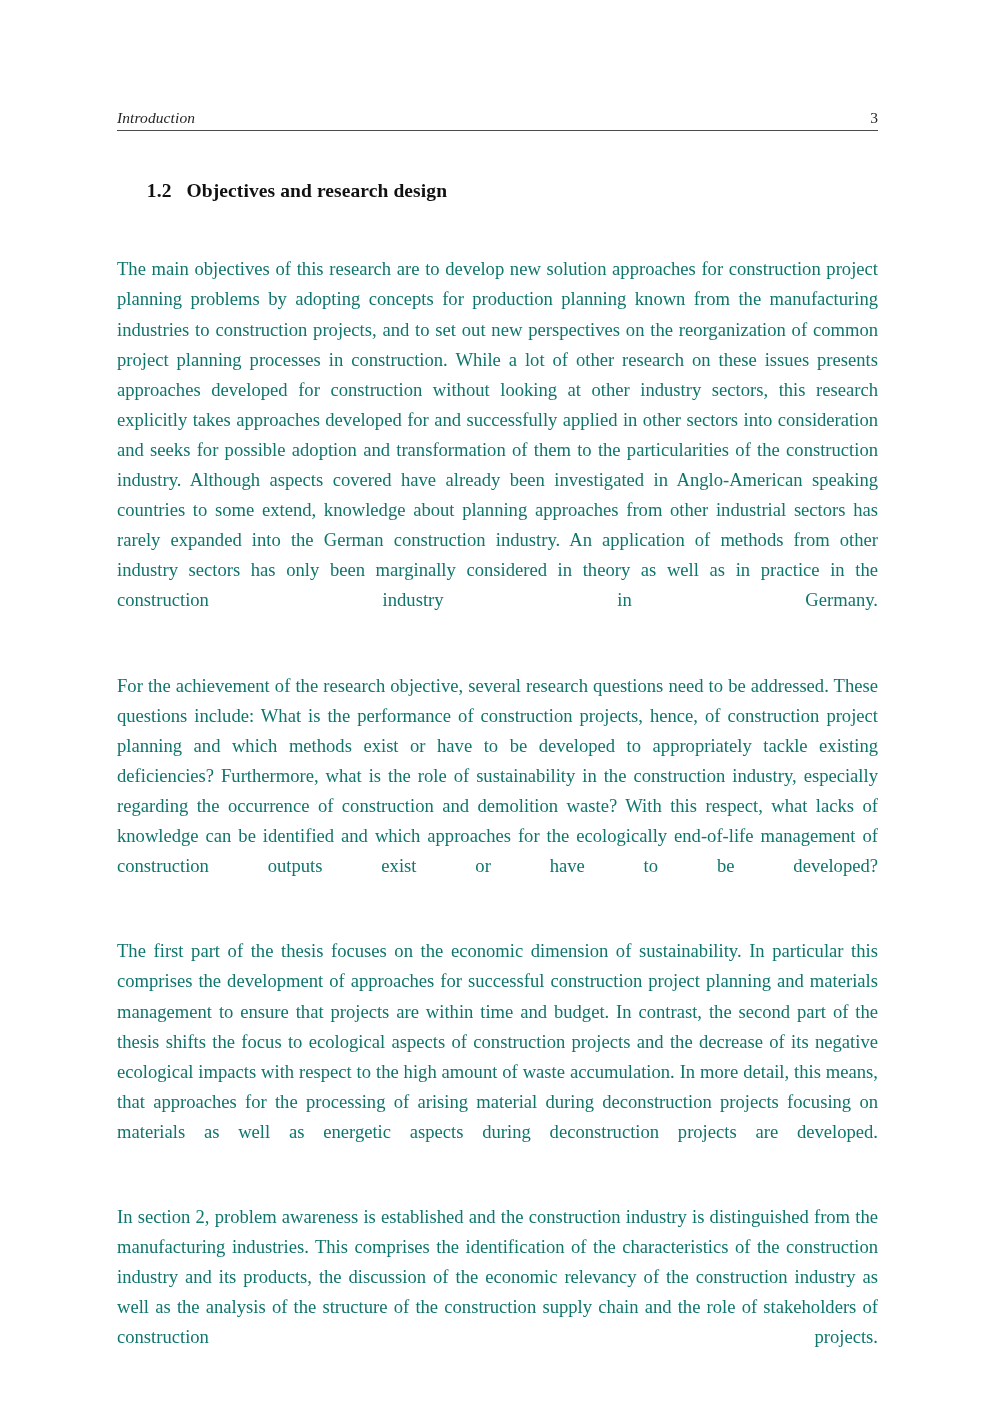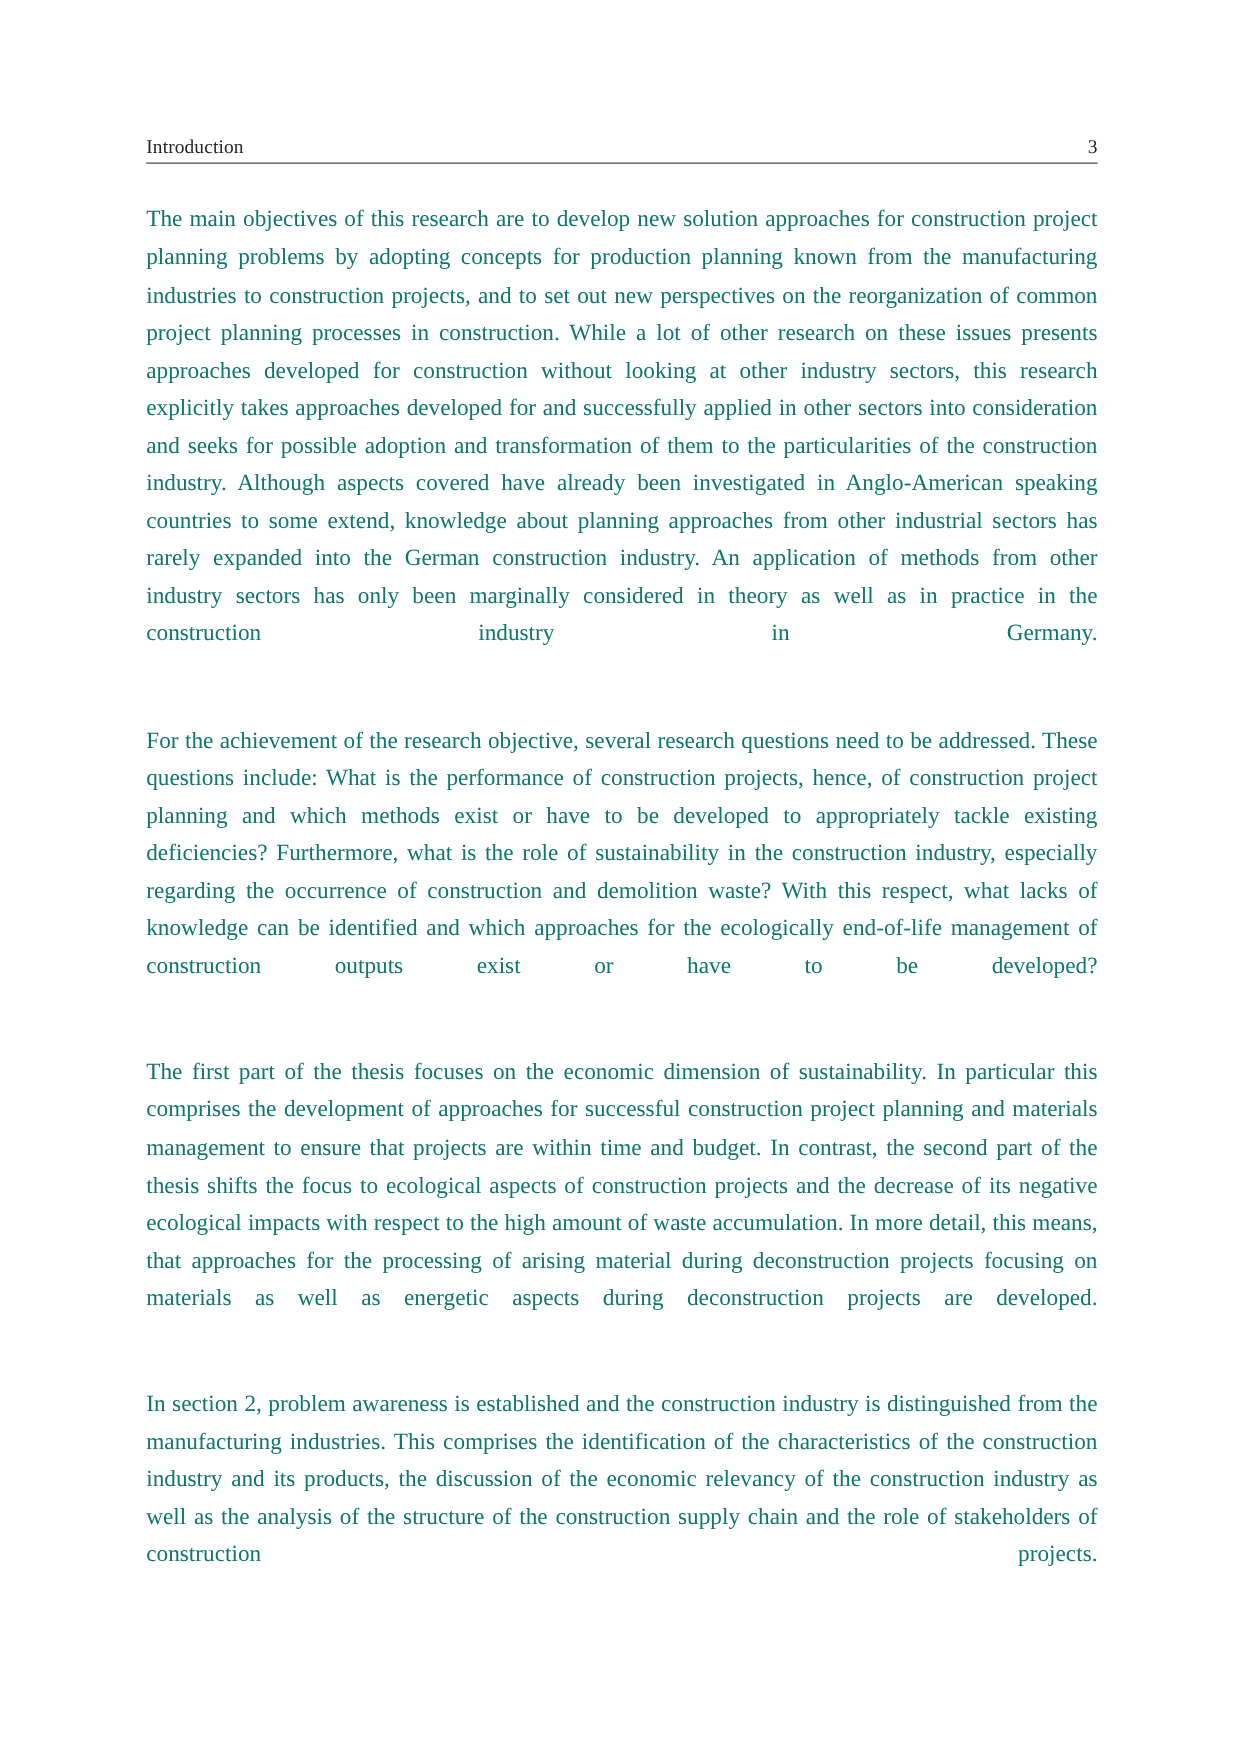--- a/index.html
+++ b/index.html
@@ -34,20 +34,21 @@
     justify-content: space-between;
     font-size: 15.5px;
     line-height: 1.25;
     color: #262626;
     padding-bottom: 3px;
     border-bottom: 1.4px solid #4a4a4a;
   }
 
   .running-header .header-title {
     letter-spacing: 0.1px;
+    font-style: italic;
   }
 
   .running-header .page-number {
     font-size: 15.5px;
     letter-spacing: 0.1px;
   }
 
   
   .section-heading {
     margin-top: 27px;
@@ -97,20 +98,23 @@
 <body>
 
 <div class="page">
   <div class="content">
 
     <div class="running-header">
       <span class="header-title">Introduction</span>
       <span class="page-number">3</span>
     </div>
 
+    <h2 class="section-heading">
+      <span class="sec-number">1.2</span><span>&nbsp;&nbsp; </span><span class="sec-title">Objectives and research design</span>
+    </h2>
 
     <div class="body-copy">
       <p class="body-paragraph">The main objectives of this research are to develop new solution approaches for construction project planning problems by adopting concepts for production planning known from the manufacturing industries to construction projects, and to set out new perspectives on the reorganization of common project planning processes in construction. While a lot of other research on these issues presents approaches developed for construction without looking at other industry sectors, this research explicitly takes approaches developed for and successfully applied in other sectors into consideration and seeks for possible adoption and transformation of them to the particularities of the construction industry. Although aspects covered have already been investigated in Anglo-American speaking countries to some extend, knowledge about planning approaches from other industrial sectors has rarely expanded into the German construction industry. An application of methods from other industry sectors has only been marginally considered in theory as well as in practice in the construction industry in Germany.</p>
       <p class="body-paragraph">For the achievement of the research objective, several research questions need to be addressed. These questions include: What is the performance of construction projects, hence, of construction project planning and which methods exist or have to be developed to appropriately tackle existing deficiencies? Furthermore, what is the role of sustainability in the construction industry, especially regarding the occurrence of construction and demolition waste? With this respect, what lacks of knowledge can be identified and which approaches for the ecologically end-of-life management of construction outputs exist or have to be developed?</p>
       <p class="body-paragraph">The first part of the thesis focuses on the economic dimension of sustainability. In particular this comprises the development of approaches for successful construction project planning and materials management to ensure that projects are within time and budget. In contrast, the second part of the thesis shifts the focus to ecological aspects of construction projects and the decrease of its negative ecological impacts with respect to the high amount of waste accumulation. In more detail, this means, that approaches for the processing of arising material during deconstruction projects focusing on materials as well as energetic aspects during deconstruction projects are developed.</p>
       <p class="body-paragraph">In section 2, problem awareness is established and the construction industry is distinguished from the manufacturing industries. This comprises the identification of the characteristics of the construction industry and its products, the discussion of the economic relevancy of the construction industry as well as the analysis of the structure of the construction supply chain and the role of stakeholders of construction projects.</p>
     </div>
 
   </div>
 </div>

